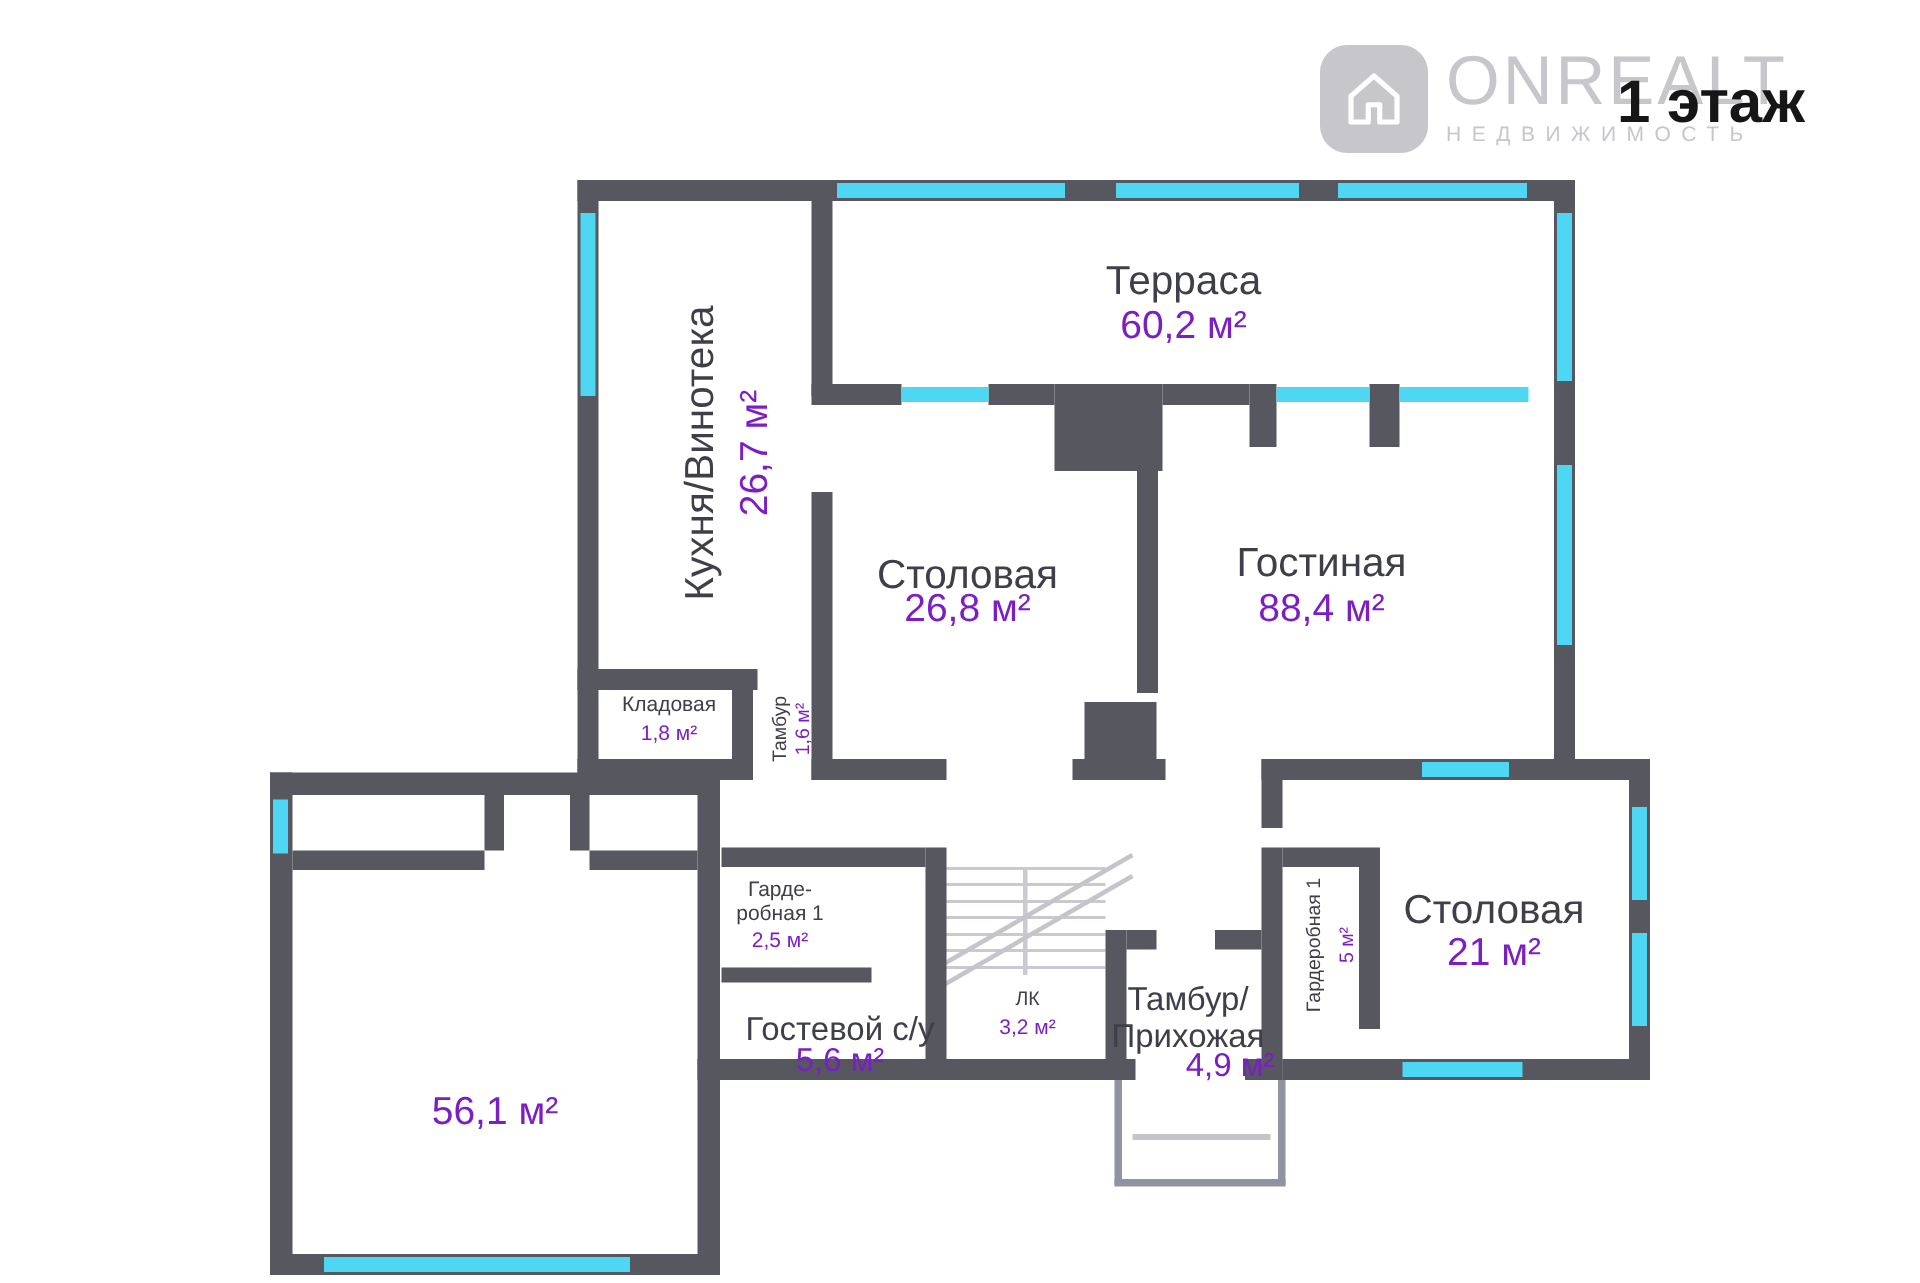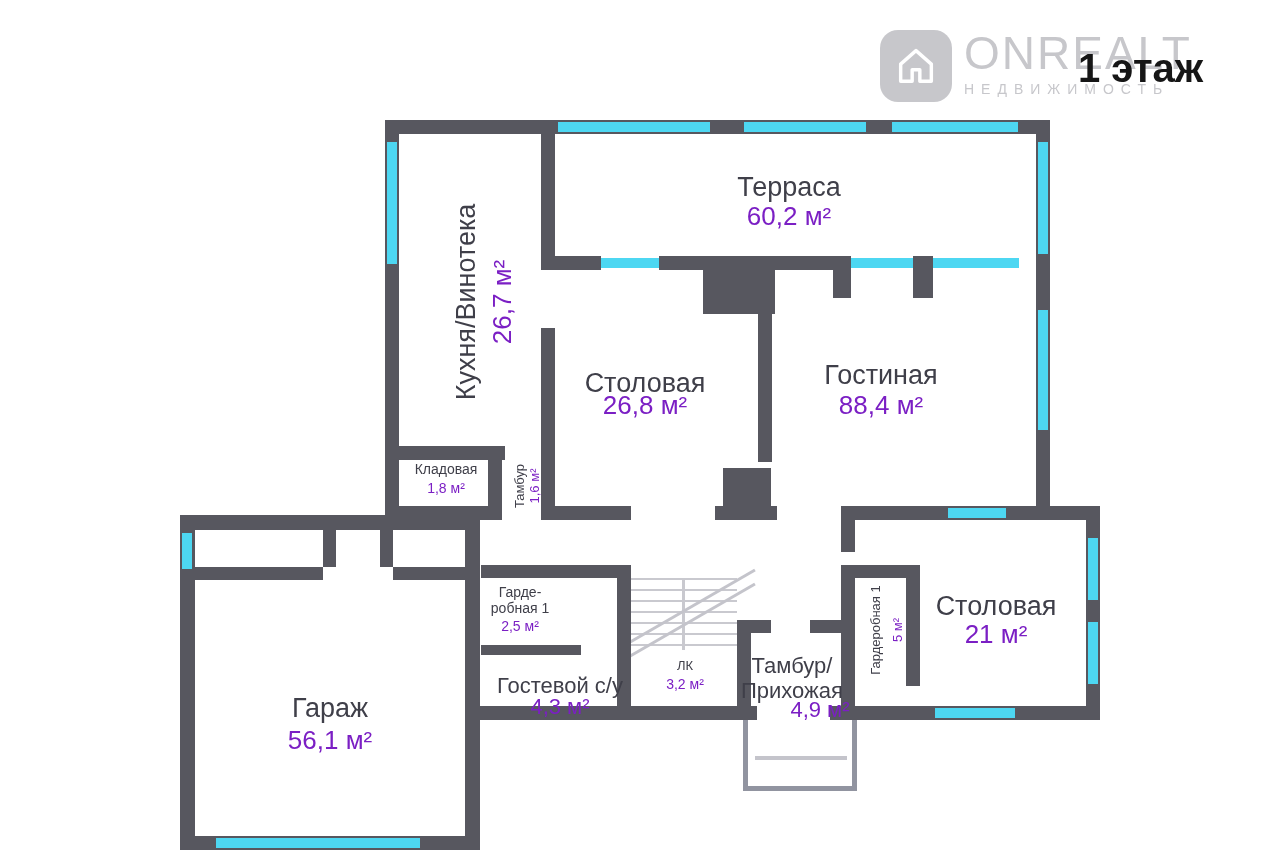--- a/index.html
+++ b/index.html
@@ -136,31 +136,30 @@
   <div class="lbl fz13 rot" style="left:426px;top:478px;width:160px;height:16px">
     <span>Тамбур</span>
     <span class="area">1,6 м²</span>
   </div>
 
   <div class="lbl fz14" style="left:460px;top:584px;width:120px">Гарде-
 робная 1</div>
   <div class="lbl fz14 area" style="left:460px;top:618px;width:120px">2,5 м²</div>
 
   <div class="lbl fz17" style="left:460px;top:657px;width:200px">Гостевой с/у</div>
-  <div class="lbl fz17 area" style="left:460px;top:678px;width:200px">4,3 м²</div>
+  <div class="lbl fz17 area" style="left:460px;top:678px;width:200px">5,6 м²</div>
 
   <div class="lbl fz13" style="left:635px;top:659px;width:100px">ЛК</div>
   <div class="lbl fz14 area" style="left:635px;top:676px;width:100px">3,2 м²</div>
 
   <div class="lbl fz17" style="left:692px;top:637px;width:200px">Тамбур/
 Прихожая</div>
   <div class="lbl fz17 area" style="left:720px;top:681px;width:200px">4,9 м²</div>
 
   <div class="lbl fz13 rot" style="left:777px;top:622px;width:200px;height:16px">Гардеробная 1</div>
   <div class="lbl fz13 area rot" style="left:799px;top:622px;width:200px;height:16px">5 м²</div>
 
   <div class="lbl fz27" style="left:846px;top:591px;width:300px">Столовая</div>
   <div class="lbl fz26 area" style="left:846px;top:620px;width:300px">21 м²</div>
 
-  <div class="lbl fz27" style="left:180px;top:693px;width:300px">Гараж</div>
   <div class="lbl fz26 area" style="left:180px;top:726px;width:300px">56,1 м²</div>
 
 </div>
 
 </body></html>

